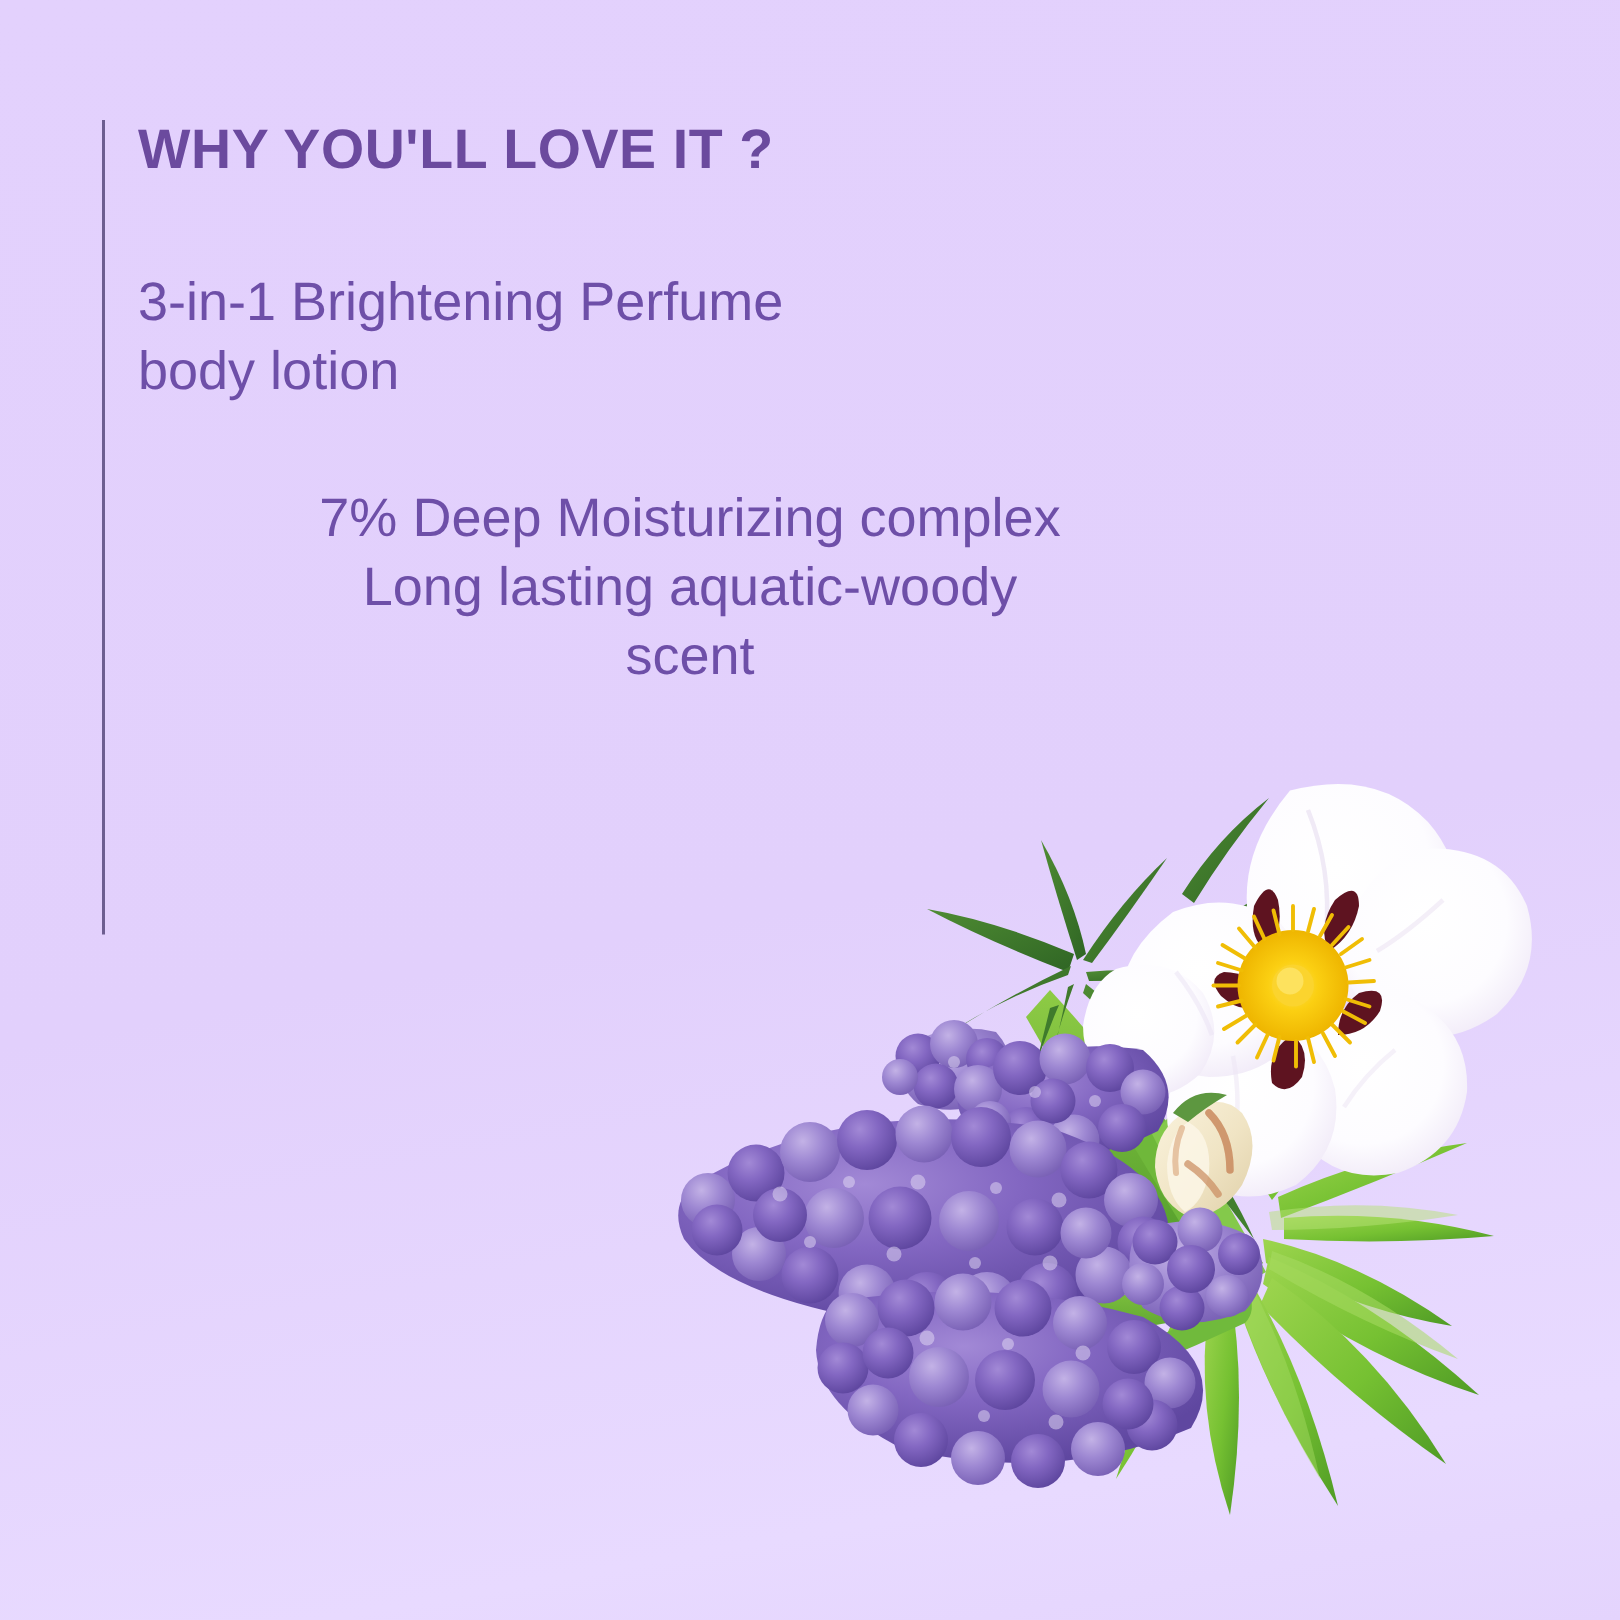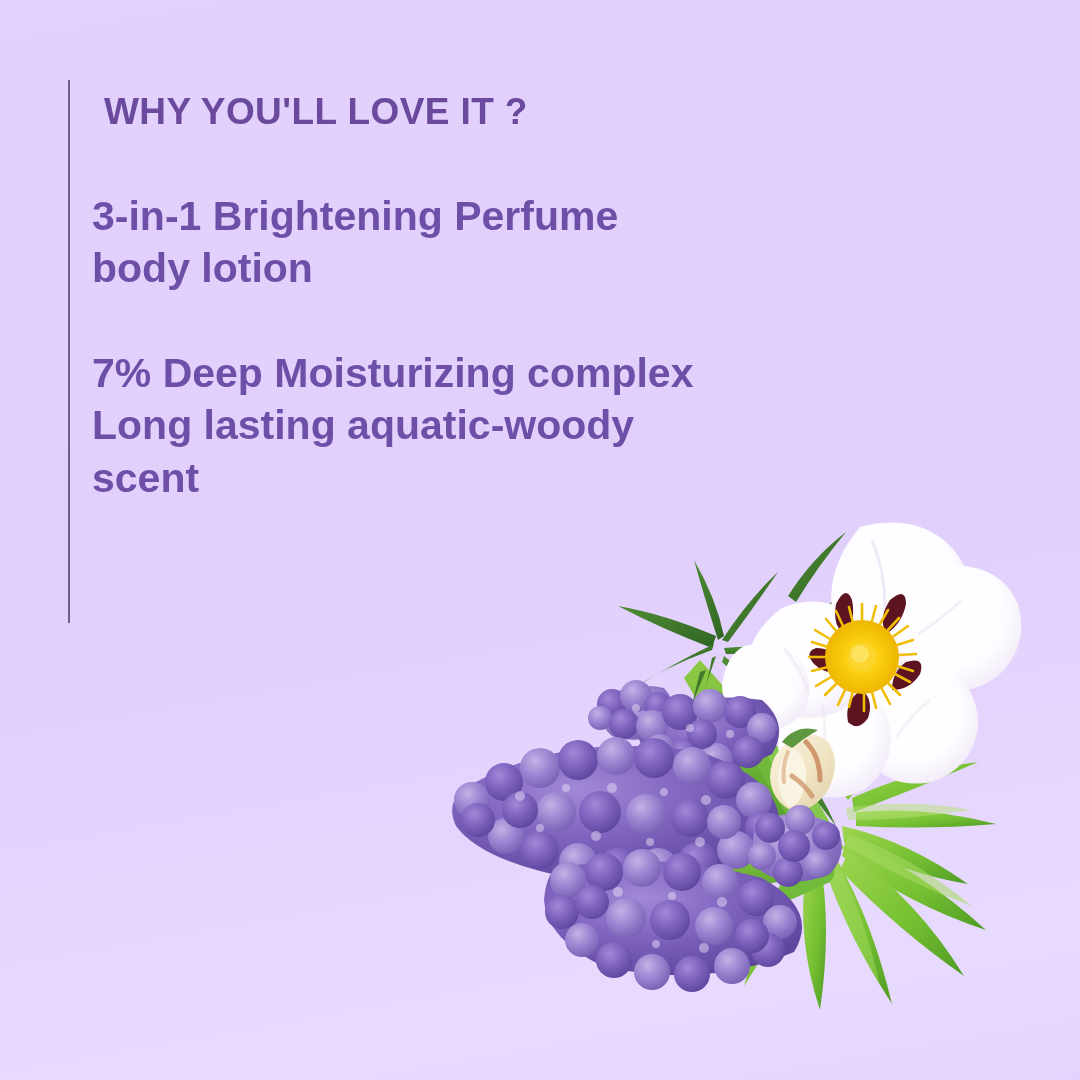--- a/index.html
+++ b/index.html
@@ -35,39 +35,39 @@
     position: absolute;
     left: 68px;
     top: 80px;
     width: 2px;
     height: 543px;
     background: #584a7c;
     opacity: .85;
     z-index: 41;
   }
   .headline {
-    margin: 12px;
+    margin: 0;
     font-size: 37px;
     font-weight: bold;
     letter-spacing: 0.4px;
     color: #6b4a9e;
     line-height: 1.1;
     white-space: nowrap;
   }
   .benefit {
     margin: 0;
-    font-size: 41px;
-    font-weight: bold;
+    font-size: 36px;
+    font-weight: normal;
     color: #6e4fa8;
     line-height: 1.28;
     white-space: pre-line;
   }
   .benefit-1 { margin-top: 57px; }
   .benefit-2 { margin-top: 52px; }
-  .benefit-3 { margin-top: 52px; }
+  .benefit-3 { margin-top: 52px; text-align: center; }
 
   
   #floral {
     position: absolute;
     left: 0;
     top: 0;
     width: 1080px;
     height: 1080px;
     z-index: 10;
     pointer-events: none;

